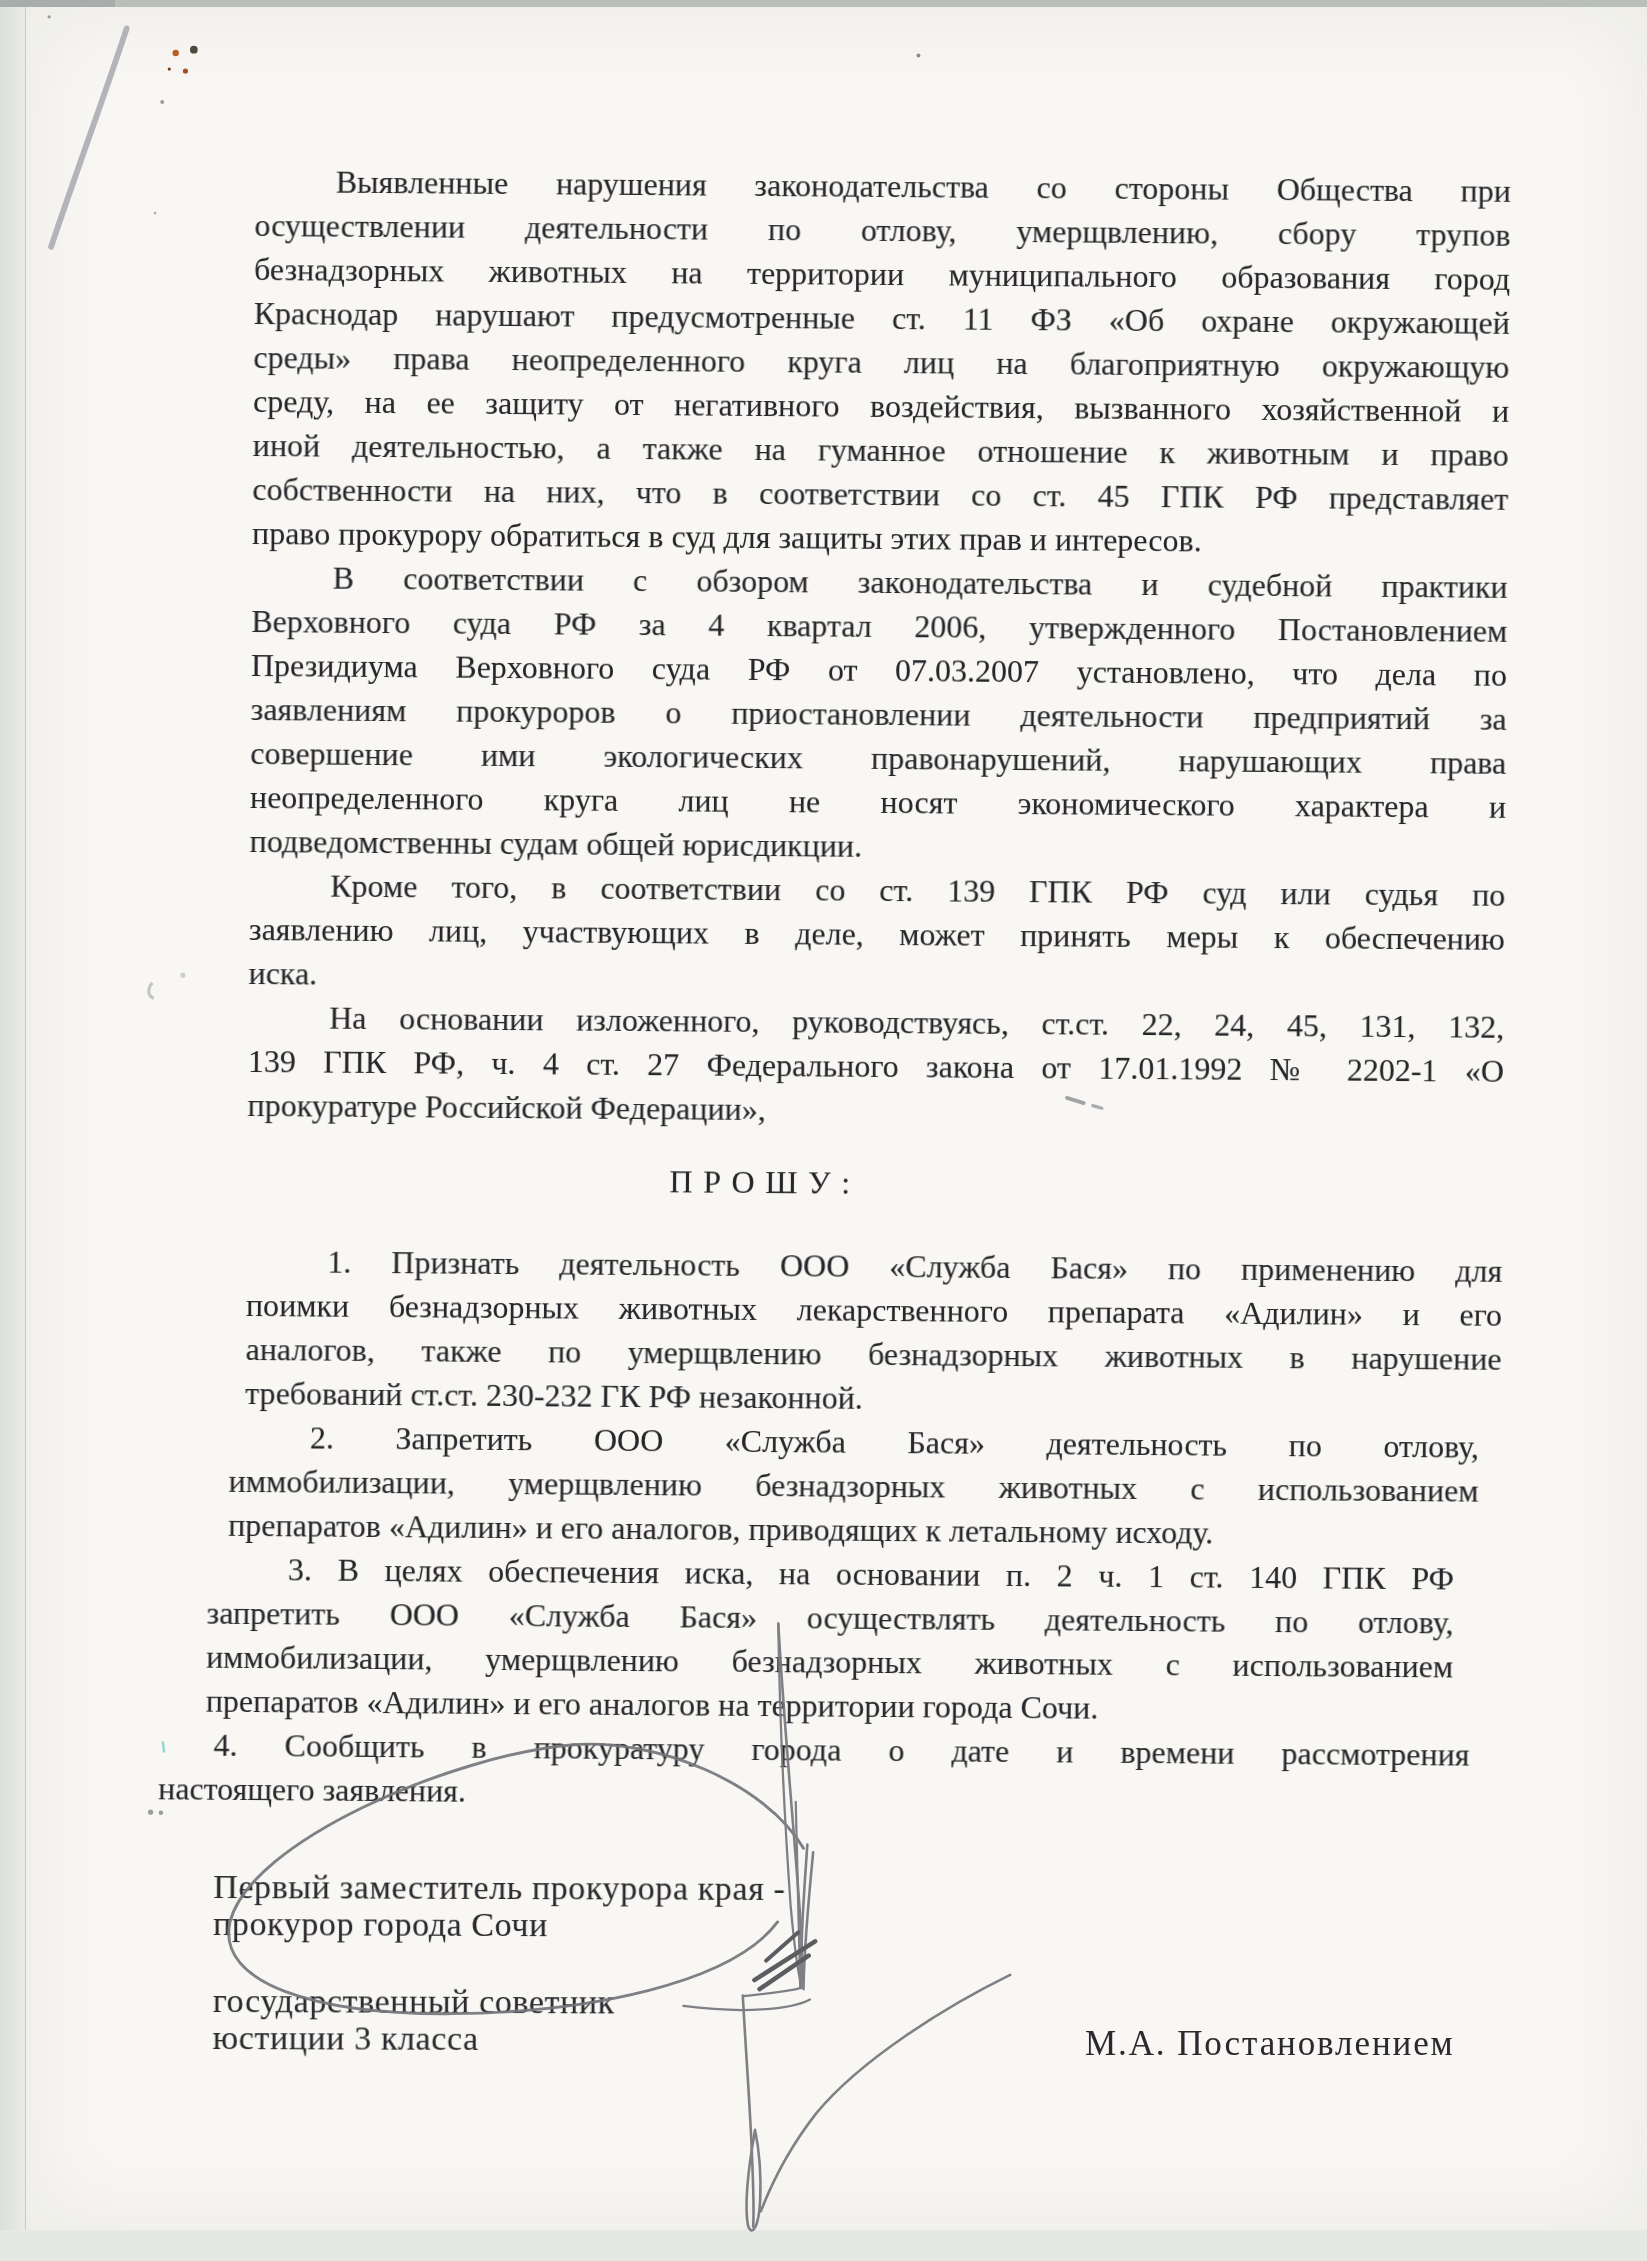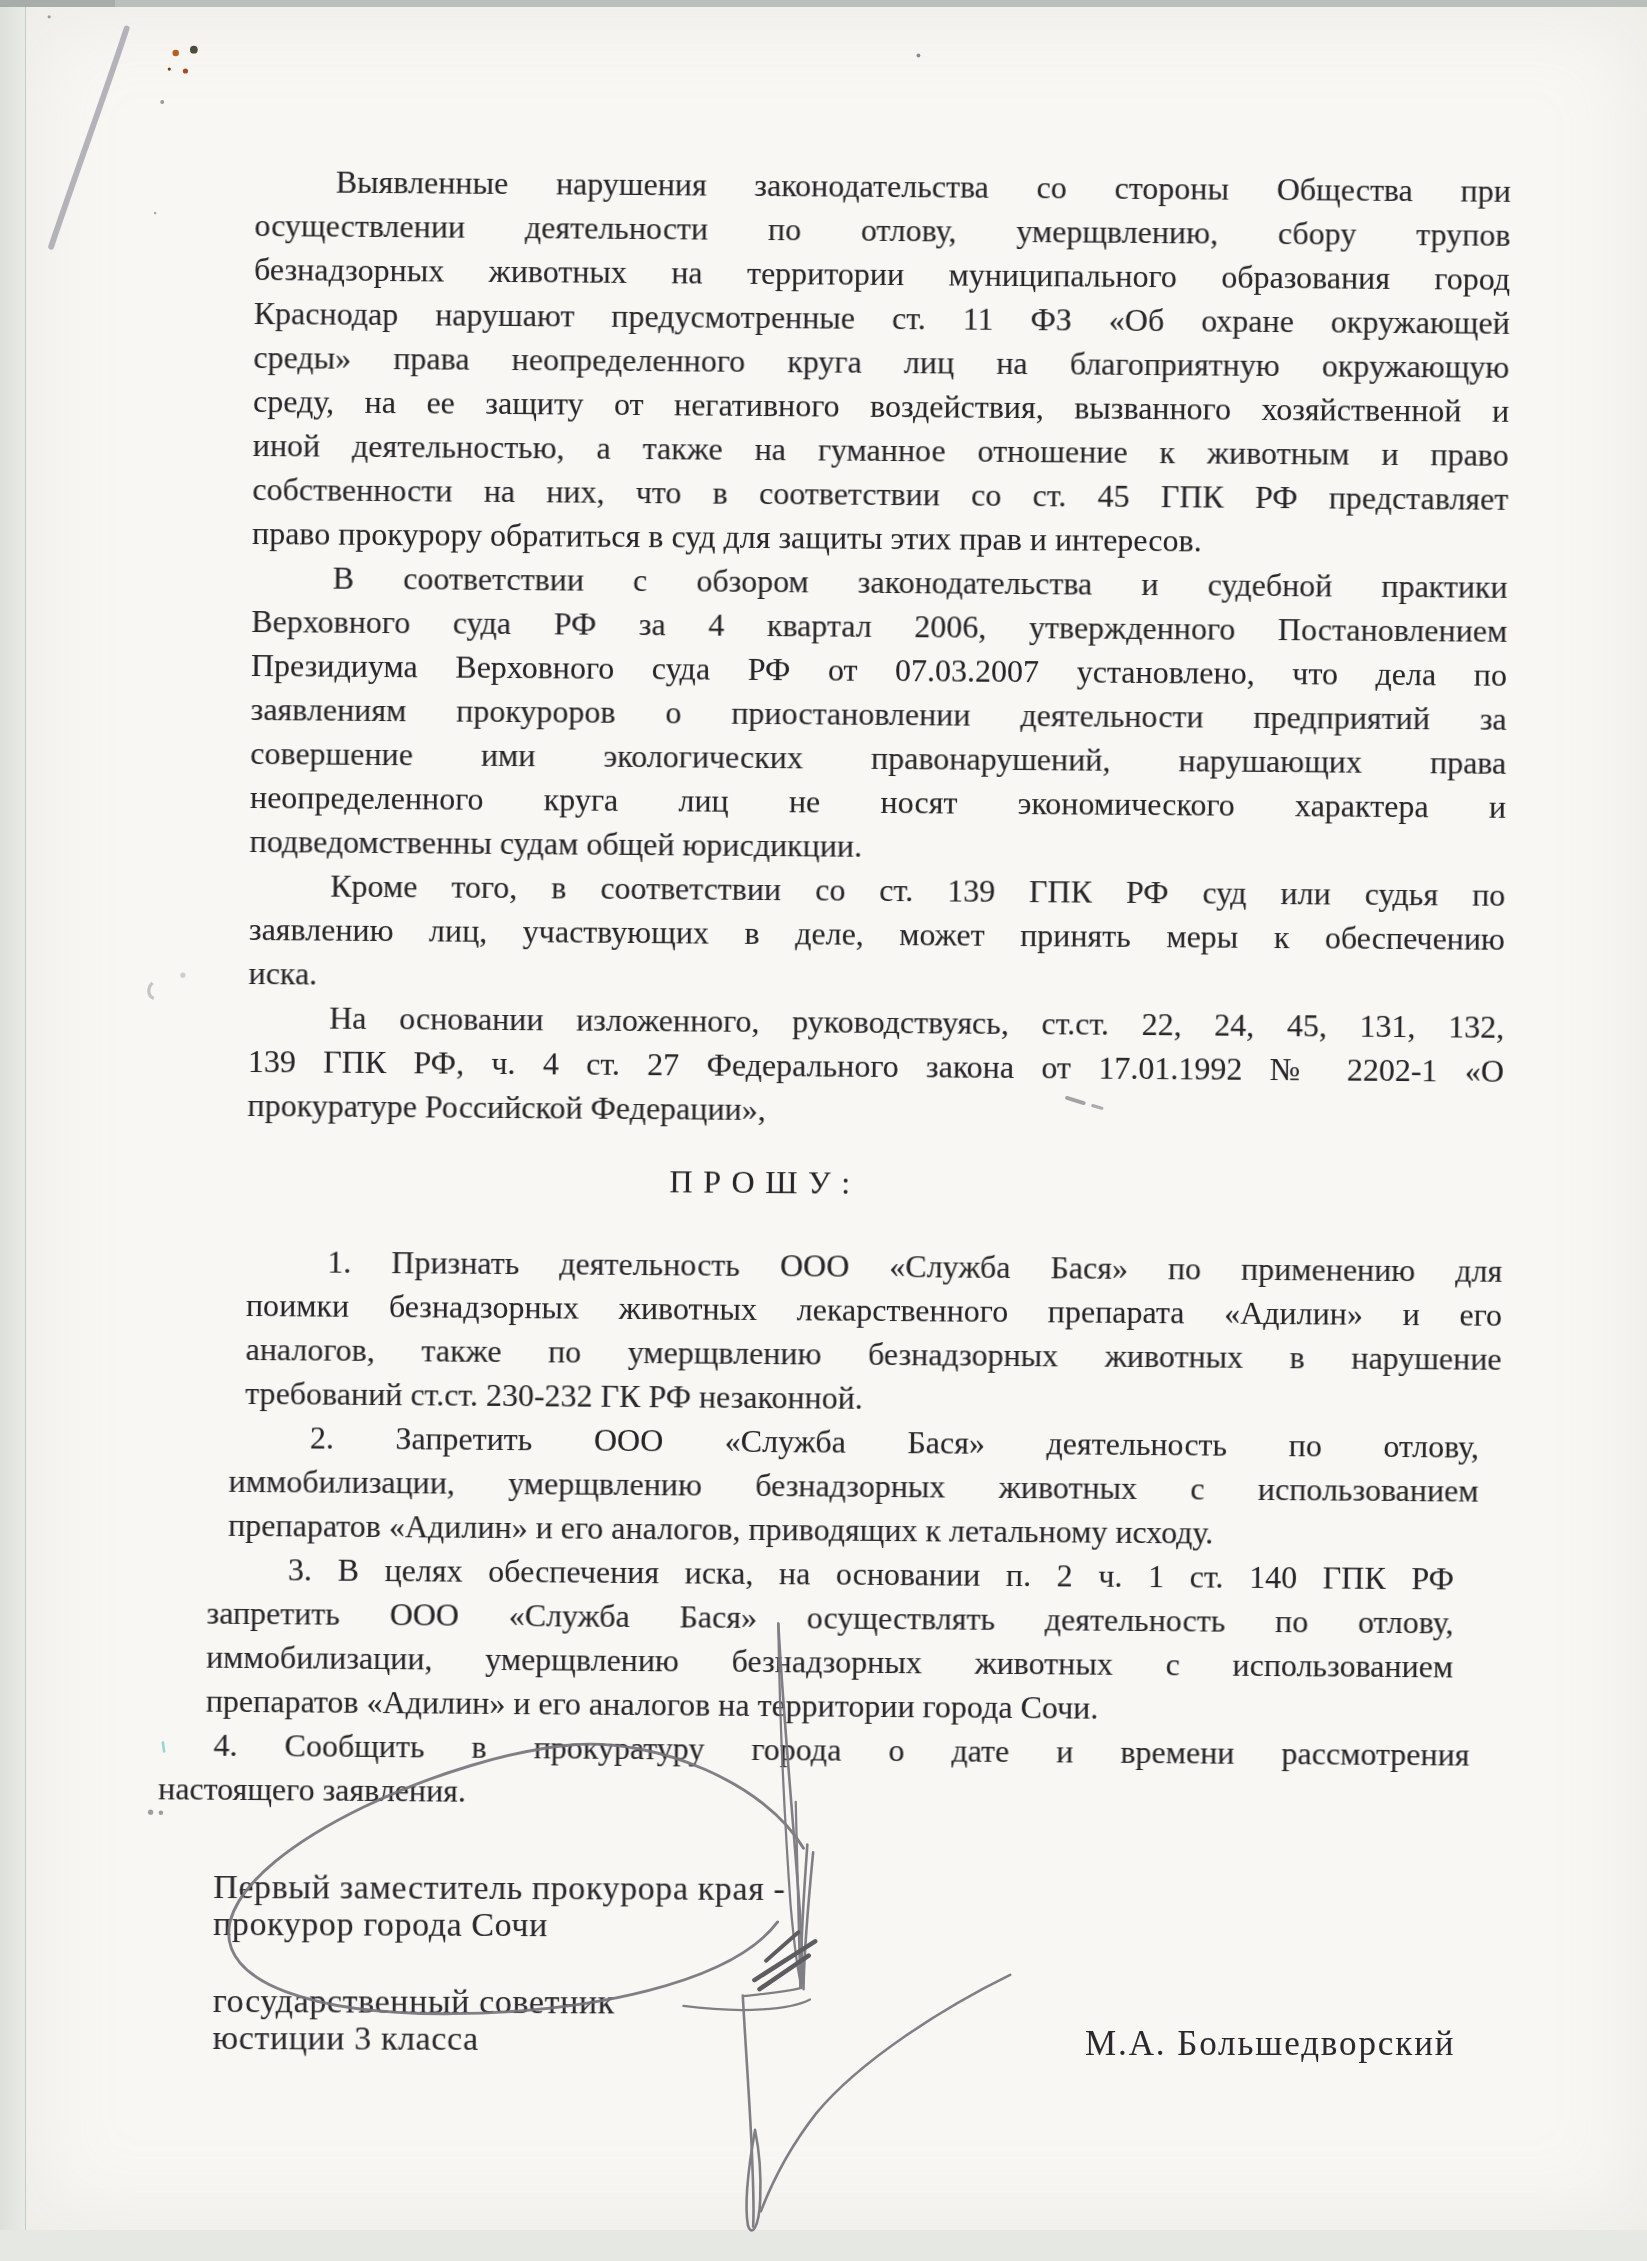--- a/index.html
+++ b/index.html
@@ -117,21 +117,21 @@
   </div>
 
   <div class="signature">
     <div>Первый заместитель прокурора края -</div>
     <div>прокурор города Сочи</div>
     <div class="sig-gap"></div>
     <div>государственный советник</div>
     <div>юстиции 3 класса</div>
   </div>
 
-  <div class="signatory">М.А. Большедворский</div>
+  <div class="signatory">М.А. Постановлением</div>
 
   <svg class="overlay" viewBox="0 0 2550 3501">
 
     <path d="M196,44 C168,130 122,255 79,382" stroke="#a3a3ab" stroke-width="9" fill="none" stroke-linecap="round" opacity=".8"></path>
 
     <g>
       <circle cx="272" cy="82" r="5" fill="#b8601f"></circle>
       <circle cx="300" cy="77" r="6" fill="#4e4a3c"></circle>
       <circle cx="287" cy="110" r="4" fill="#a54d1d"></circle>
       <circle cx="262" cy="107" r="2.5" fill="#7a3d14"></circle>

